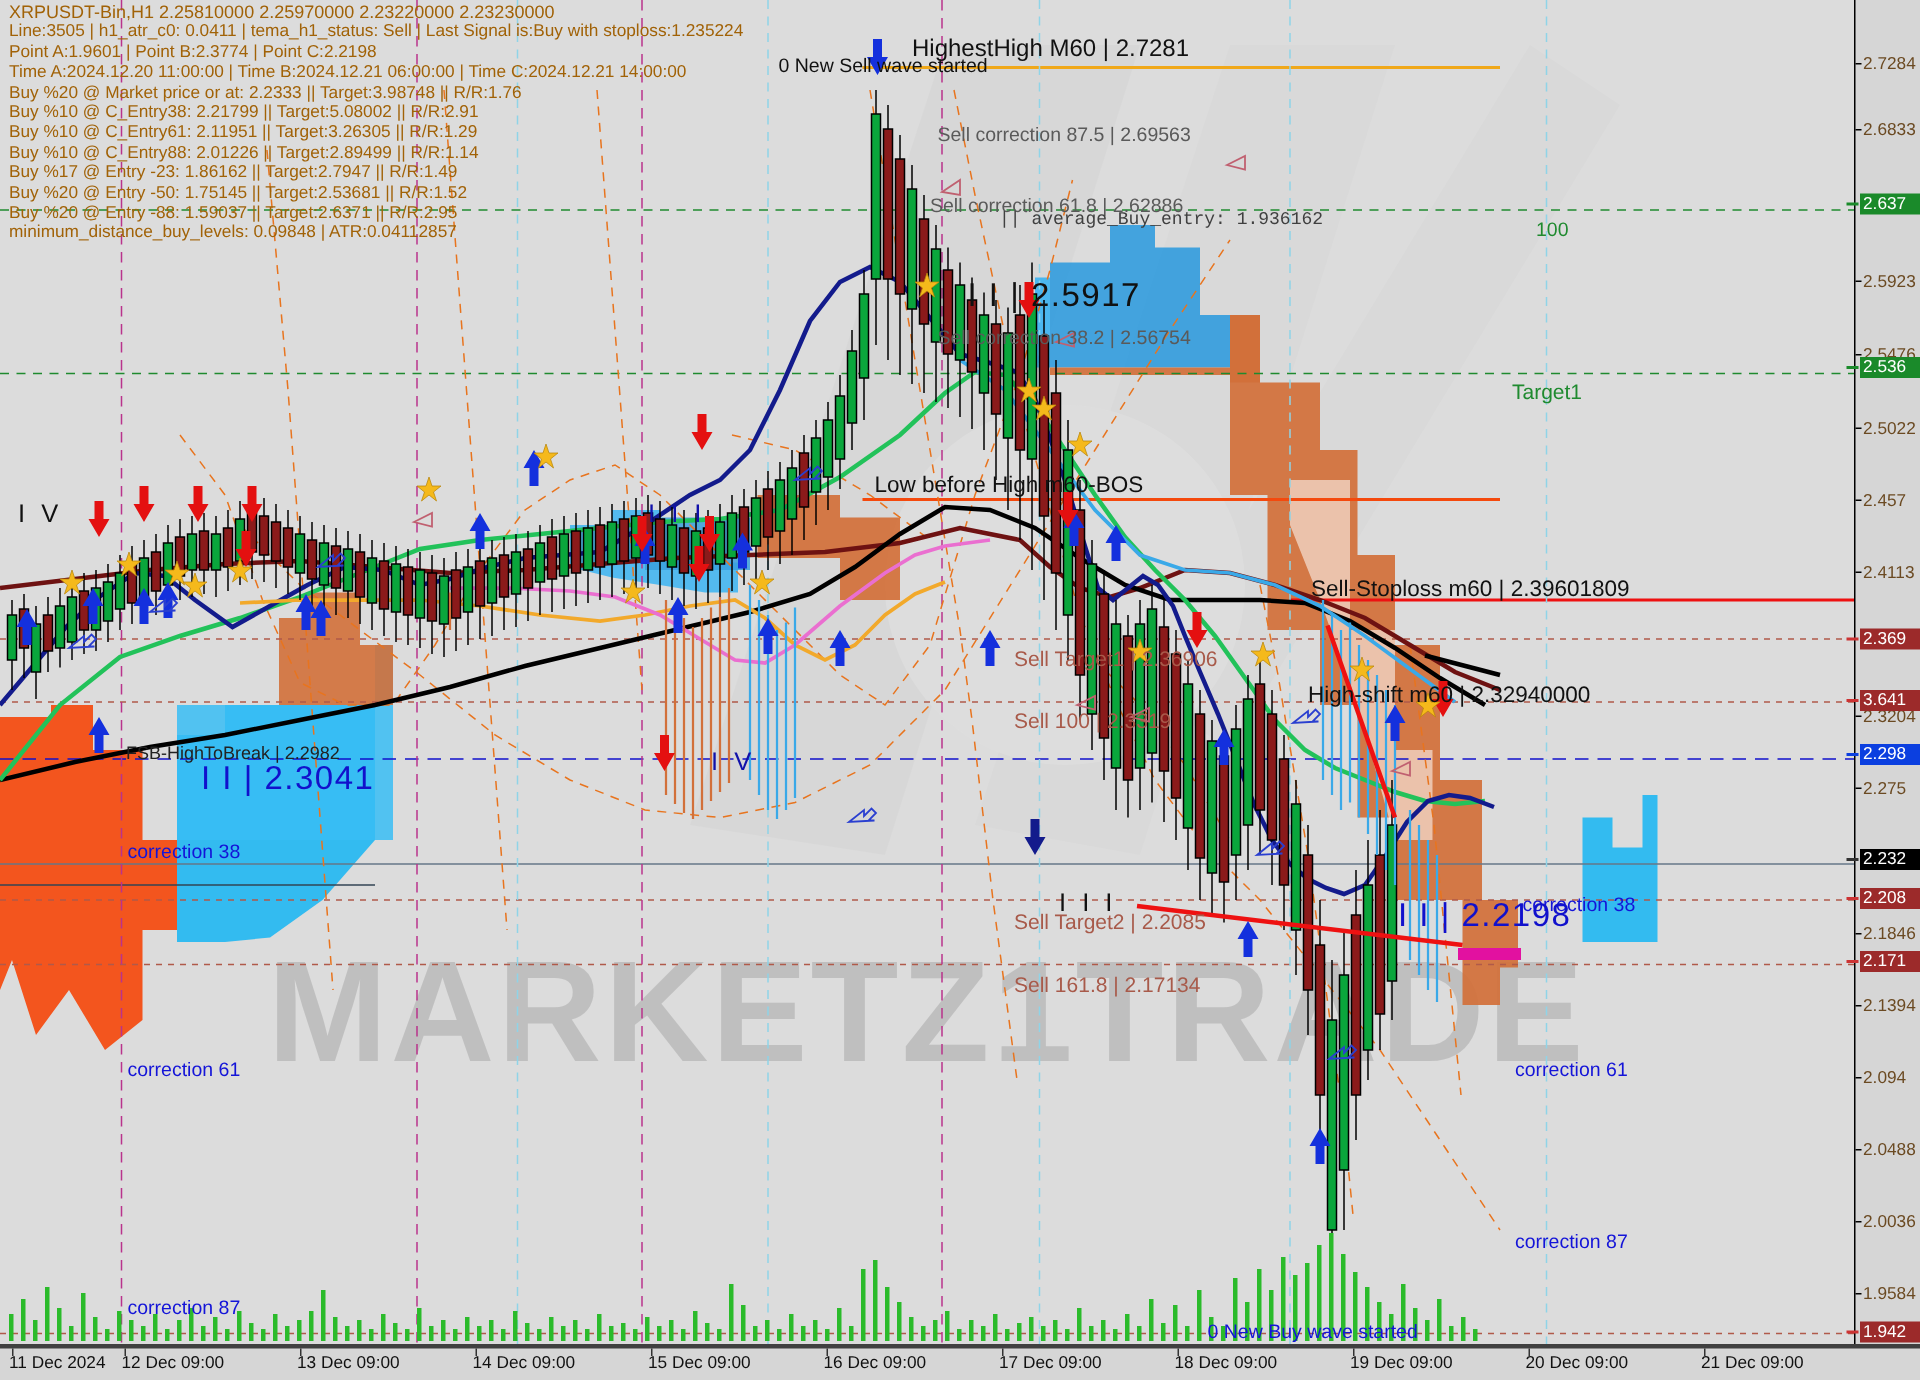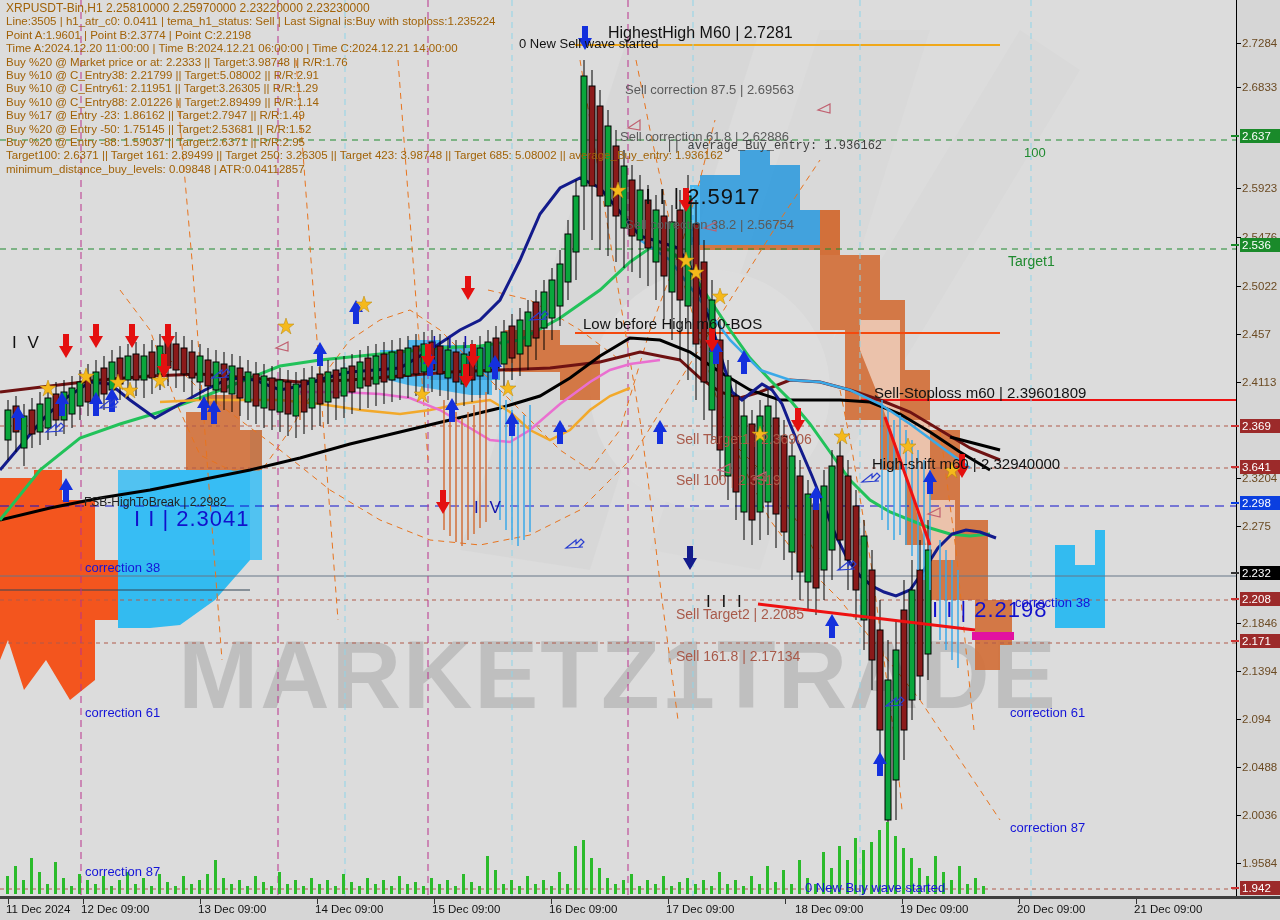--- a/index.html
+++ b/index.html
@@ -623,21 +623,20 @@
       <div>Line:3505 | h1_atr_c0: 0.0411 | tema_h1_status: Sell | Last Signal is:Buy with stoploss:1.235224</div>
       <div>Point A:1.9601 | Point B:2.3774 | Point C:2.2198</div>
       <div>Time A:2024.12.20 11:00:00 | Time B:2024.12.21 06:00:00 | Time C:2024.12.21 14:00:00</div>
       <div>Buy %20 @ Market price or at: 2.2333 || Target:3.98748 || R/R:1.76</div>
       <div>Buy %10 @ C_Entry38: 2.21799 ||  Target:5.08002 ||  R/R:2.91</div>
       <div>Buy %10 @ C_Entry61: 2.11951 ||  Target:3.26305 ||  R/R:1.29</div>
       <div>Buy %10 @ C_Entry88: 2.01226 ||  Target:2.89499 ||  R/R:1.14</div>
       <div>Buy %17 @ Entry -23: 1.86162 ||  Target:2.7947 ||  R/R:1.49</div>
       <div>Buy %20 @ Entry -50: 1.75145 ||  Target:2.53681 ||  R/R:1.52</div>
       <div>Buy %20 @ Entry -88: 1.59037 ||  Target:2.6371 ||  R/R:2.95</div>
-      <div>Target100: 2.6371 || Target 161: 2.89499 || Target 250: 3.26305 || Target 423: 3.98748 || Target 685: 5.08002 || average_Buy_entry: 1.936162</div>
       <div>minimum_distance_buy_levels: 0.09848 | ATR:0.04112857</div>
     </div>
 
     <div id="annLayer">
         <div class="ann" style="left: 519px; top: 36px; color: rgb(17, 17, 17); font-size: 13px;">0 New Sell wave started</div>
         <div class="ann" style="left: 608px; top: 24px; color: rgb(17, 17, 17); font-size: 16px;">HighestHigh   M60 | 2.7281</div>
         <div class="ann" style="left: 625px; top: 82px; color: rgb(90, 90, 90); font-size: 13px;">Sell correction 87.5 | 2.69563</div>
         <div class="ann" style="left: 620px; top: 129px; color: rgb(90, 90, 90); font-size: 13px;">Sell correction 61.8 | 2.62886</div>
         <div class="ann" style="left: 625px; top: 217px; color: rgb(90, 90, 90); font-size: 13px;">Sell correction 38.2 | 2.56754</div>
         <div class="ann" style="left: 666px; top: 139px; color: #404040; font-size: 12px; font-family: Liberation Mono, monospace;">|| average_Buy_entry: 1.936162</div>
@@ -721,21 +720,21 @@
         <div class="ttick" style="left: 198px;">13 Dec 09:00</div>
         <div class="tmark" style="left: 200px;"></div>
         <div class="ttick" style="left: 315px;">14 Dec 09:00</div>
         <div class="tmark" style="left: 317px;"></div>
         <div class="ttick" style="left: 432px;">15 Dec 09:00</div>
         <div class="tmark" style="left: 434px;"></div>
         <div class="ttick" style="left: 549px;">16 Dec 09:00</div>
         <div class="tmark" style="left: 551px;"></div>
         <div class="ttick" style="left: 666px;">17 Dec 09:00</div>
         <div class="tmark" style="left: 668px;"></div>
-        <div class="ttick" style="left: 783px; margin-left: 12px;">18 Dec 09:00</div>
+        <div class="ttick" style="left: 783px;">18 Dec 09:00</div>
         <div class="tmark" style="left: 785px;"></div>
         <div class="ttick" style="left: 900px;">19 Dec 09:00</div>
         <div class="tmark" style="left: 902px;"></div>
         <div class="ttick" style="left: 1017px;">20 Dec 09:00</div>
         <div class="tmark" style="left: 1019px;"></div>
         <div class="ttick" style="left: 1134px;">21 Dec 09:00</div>
         <div class="tmark" style="left: 1136px;"></div>
       </div>
   </div>
 </div>

